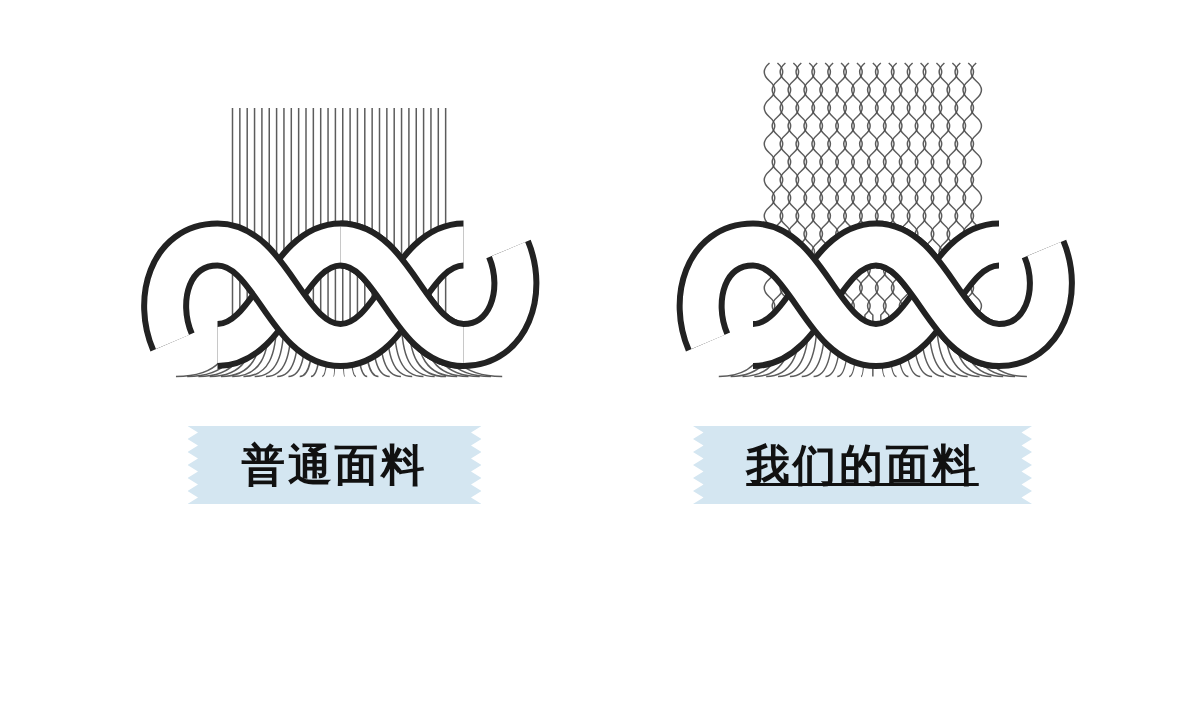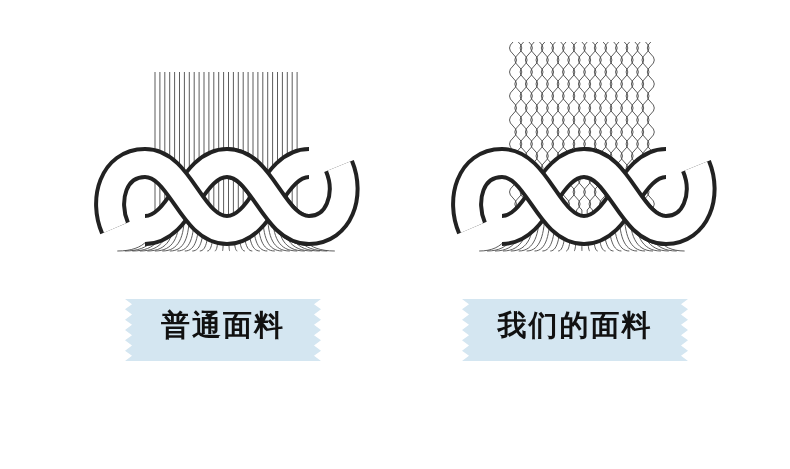--- a/index.html
+++ b/index.html
@@ -20,22 +20,22 @@
   .panel-svg{
     position:absolute;
     width:340px;
     height:265px;
     top:40px;
   }
   #svg-ordinary{ left:55px; }
   #svg-ours{ left:412px; }
   .fabric-label{
     position:absolute;
-    top:299px;
-    height:62px;
+    top:284px;
+    height:52px;
     background:#d4e6f1;
     color:#111111;
     font-size:29px;
     font-weight:600;
     letter-spacing:2px;
     line-height:52px;
     text-align:center;
     clip-path:polygon(
       0% 0%, 100% 0%,
       calc(100% - 7px) 8.3%, 100% 16.6%,
@@ -47,21 +47,21 @@
       0% 100%,
       7px 91.6%, 0% 83.3%,
       7px 75%, 0% 66.6%,
       7px 58.3%, 0% 50%,
       7px 41.6%, 0% 33.3%,
       7px 25%, 0% 16.6%,
       7px 8.3%
     );
   }
   #label-ordinary{ left:125px; width:196px; }
-  #label-ours{ left:462px; width:226px; }
+  #label-ours{ left:462px; width:226px;text-decoration:underline; }
 </style>
 </head>
 <body>
 
 <div class="stage">
 
   <figure style="margin:0">
     <svg id="svg-ordinary" class="panel-svg" viewBox="0 0 340 265">
         <path d="M 100 32 L 100 173 C 100 197 90.575 211 62.3 211" fill="none" stroke="#4a4a4a" stroke-width="1" stroke-linecap="butt" stroke-linejoin="round" stroke-opacity="0.9"></path>
         <path d="M 104.9 32 L 104.9 173 C 104.9 197 96.125 211 69.80000000000001 211" fill="none" stroke="#4a4a4a" stroke-width="1" stroke-linecap="butt" stroke-linejoin="round" stroke-opacity="0.9"></path>

